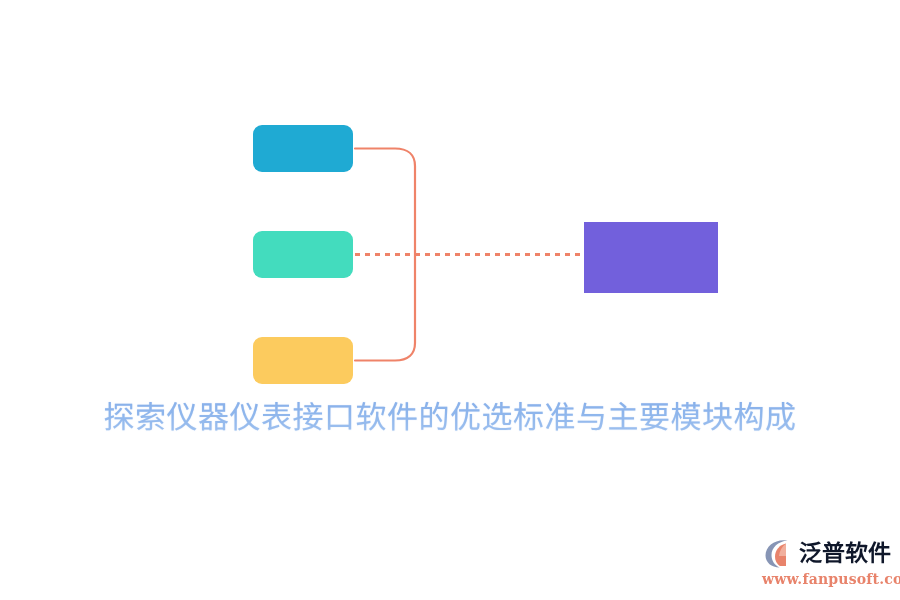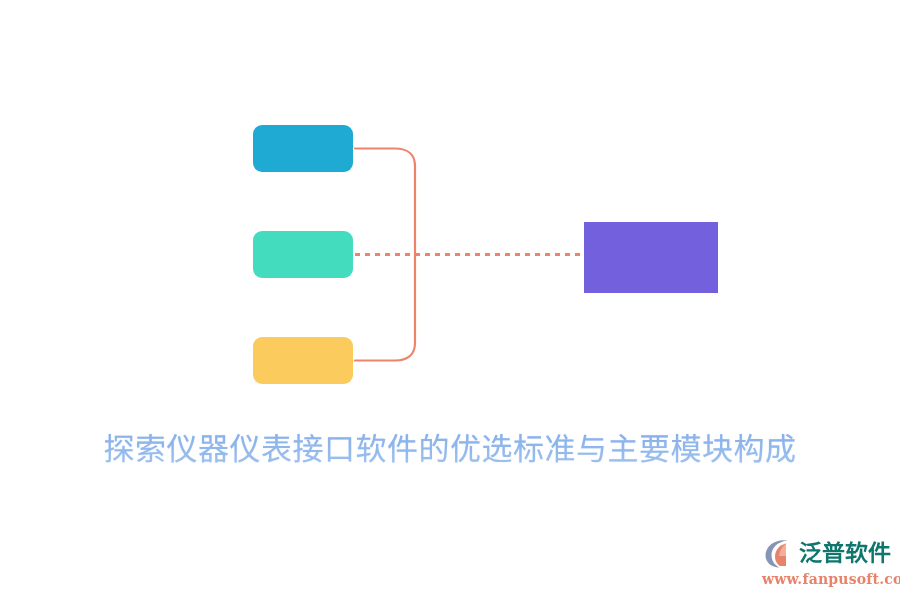--- a/index.html
+++ b/index.html
@@ -77,21 +77,20 @@
     line-height: 46px;
     letter-spacing: 0.5px;
     font-weight: 400;
     color: #8fb4ea;
     background-image: linear-gradient(180deg, #7ea6e6 0%, #93b9ee 45%, #bcd4f5 100%);
     -webkit-background-clip: text;
     background-clip: text;
     -webkit-text-fill-color: transparent;
     text-shadow: 0 0 1px rgba(140,180,235,0.55);
     white-space: nowrap;
-    margin-top: 32px;
   }
 
   
   .logo {
     position: absolute;
     left: 762px;
     top: 536px;
     width: 130px;
     height: 52px;
   }
@@ -104,21 +103,21 @@
     width: 34px;
     height: 32px;
     flex: 0 0 34px;
     margin-right: 3px;
   }
   .logo-name {
     font-family: "DejaVu Sans", "Liberation Sans", sans-serif;
     font-size: 23px;
     font-weight: 700;
     line-height: 30px;
-    color: #0f766e;
+    color: #0f172a;
     letter-spacing: 0px;
     white-space: nowrap;
   }
   .logo-url {
     font-family: "DejaVu Serif", "Liberation Serif", serif;
     font-size: 14px;
     font-weight: 700;
     line-height: 17px;
     color: #e8836b;
     letter-spacing: 0.2px;

